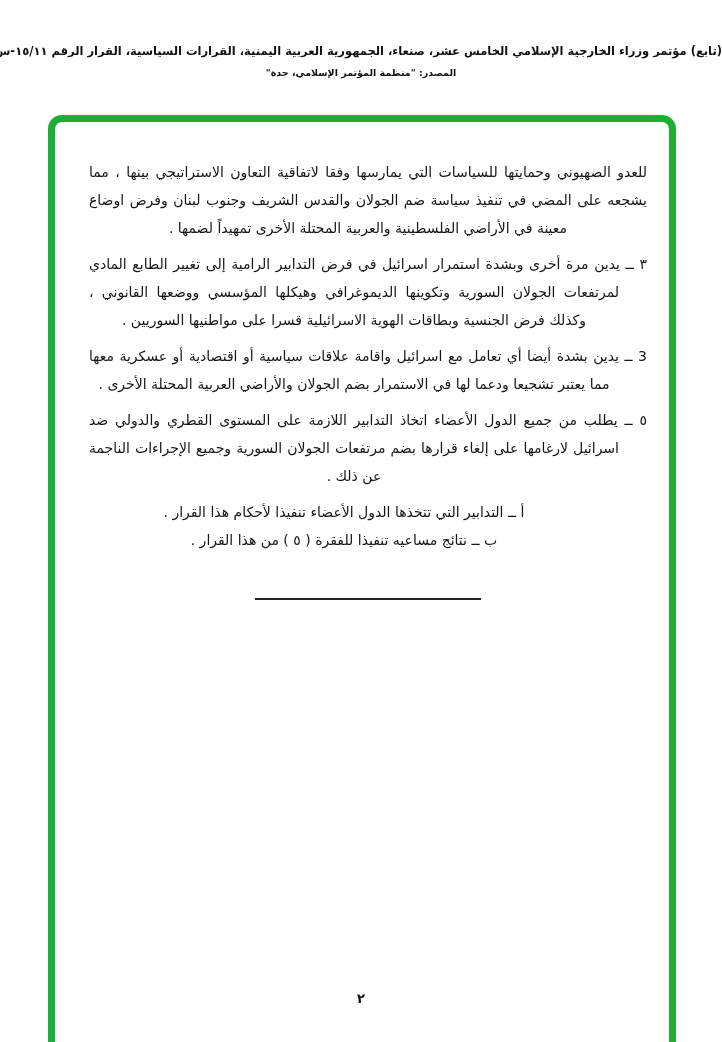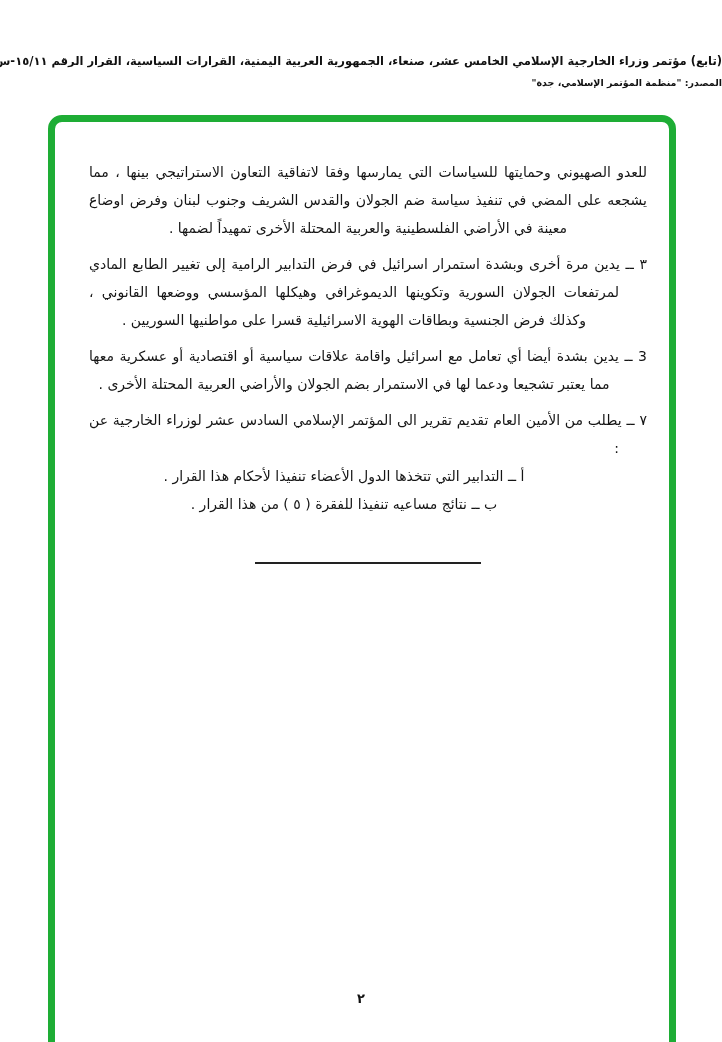--- a/index.html
+++ b/index.html
@@ -7,21 +7,22 @@
     width: 722px; height: 1042px;
     background: #ffffff;
     position: relative;
     font-family: "DejaVu Sans", sans-serif;
     color: #1c1c1c;
     overflow: hidden;
   }
   
   .doc-header {
     position: absolute;
-    top: 54px; left: 0; right: 0;
+    top: 44px; left: 0; right: 0;
+    text-align: center;
     direction: rtl;
   }
   .header-line1 {
     font-size: 11.5px;
     font-weight: bold;
     white-space: nowrap;
     letter-spacing: 0px;
     color: #111;
   }
   .header-line2 {
@@ -96,23 +97,23 @@
 
 <div class="frame">
   <div class="doc-body">
 
     <p class="para intro">للعدو الصهيوني وحمايتها للسياسات التي يمارسها وفقا لاتفاقية التعاون الاستراتيجي بينها ، مما يشجعه على المضي في تنفيذ سياسة ضم الجولان والقدس الشريف وجنوب لبنان وفرض اوضاع معينة في الأراضي الفلسطينية والعربية المحتلة الأخرى تمهيداً لضمها .</p>
 
     <p class="para hang"><span class="num-label">٣ ــ</span> <span>يدين مرة أخرى وبشدة استمرار اسرائيل في فرض التدابير الرامية إلى تغيير الطابع المادي لمرتفعات الجولان السورية وتكوينها الديموغرافي وهيكلها المؤسسي ووضعها القانوني ، وكذلك فرض الجنسية وبطاقات الهوية الاسرائيلية قسرا على مواطنيها السوريين .</span></p>
 
     <p class="para hang"><span class="num-label">3 ــ</span> <span>يدين بشدة أيضا أي تعامل مع اسرائيل واقامة علاقات سياسية أو اقتصادية أو عسكرية معها مما يعتبر تشجيعا ودعما لها في الاستمرار بضم الجولان والأراضي العربية المحتلة الأخرى .</span></p>
 
+    <p class="para hang"><span class="num-label">٥ ــ</span> <span>يطلب من جميع الدول الأعضاء اتخاذ التدابير اللازمة على المستوى القطري والدولي ضد اسرائيل لارغامها على إلغاء قرارها بضم مرتفعات الجولان السورية وجميع الإجراءات الناجمة عن ذلك .</span></p>
 
 
-    <p class="para hang single-line"><span class="num-label">٧ ــ</span> <span>يطلب من الأمين العام تقديم تقرير الى المؤتمر الإسلامي السادس عشر لوزراء الخارجية عن :</span></p>
 
     <p class="sub-para"><span class="num-label">أ ــ</span> <span>التدابير التي تتخذها الدول الأعضاء تنفيذا لأحكام هذا القرار .</span></p>
 
     <p class="sub-para last"><span class="num-label">ب ــ</span> <span>نتائج مساعيه تنفيذا للفقرة ( ٥ ) من هذا القرار .</span></p>
 
     <div class="divider"></div>
   </div>
 </div>
 
 <div class="page-number">٢</div>

